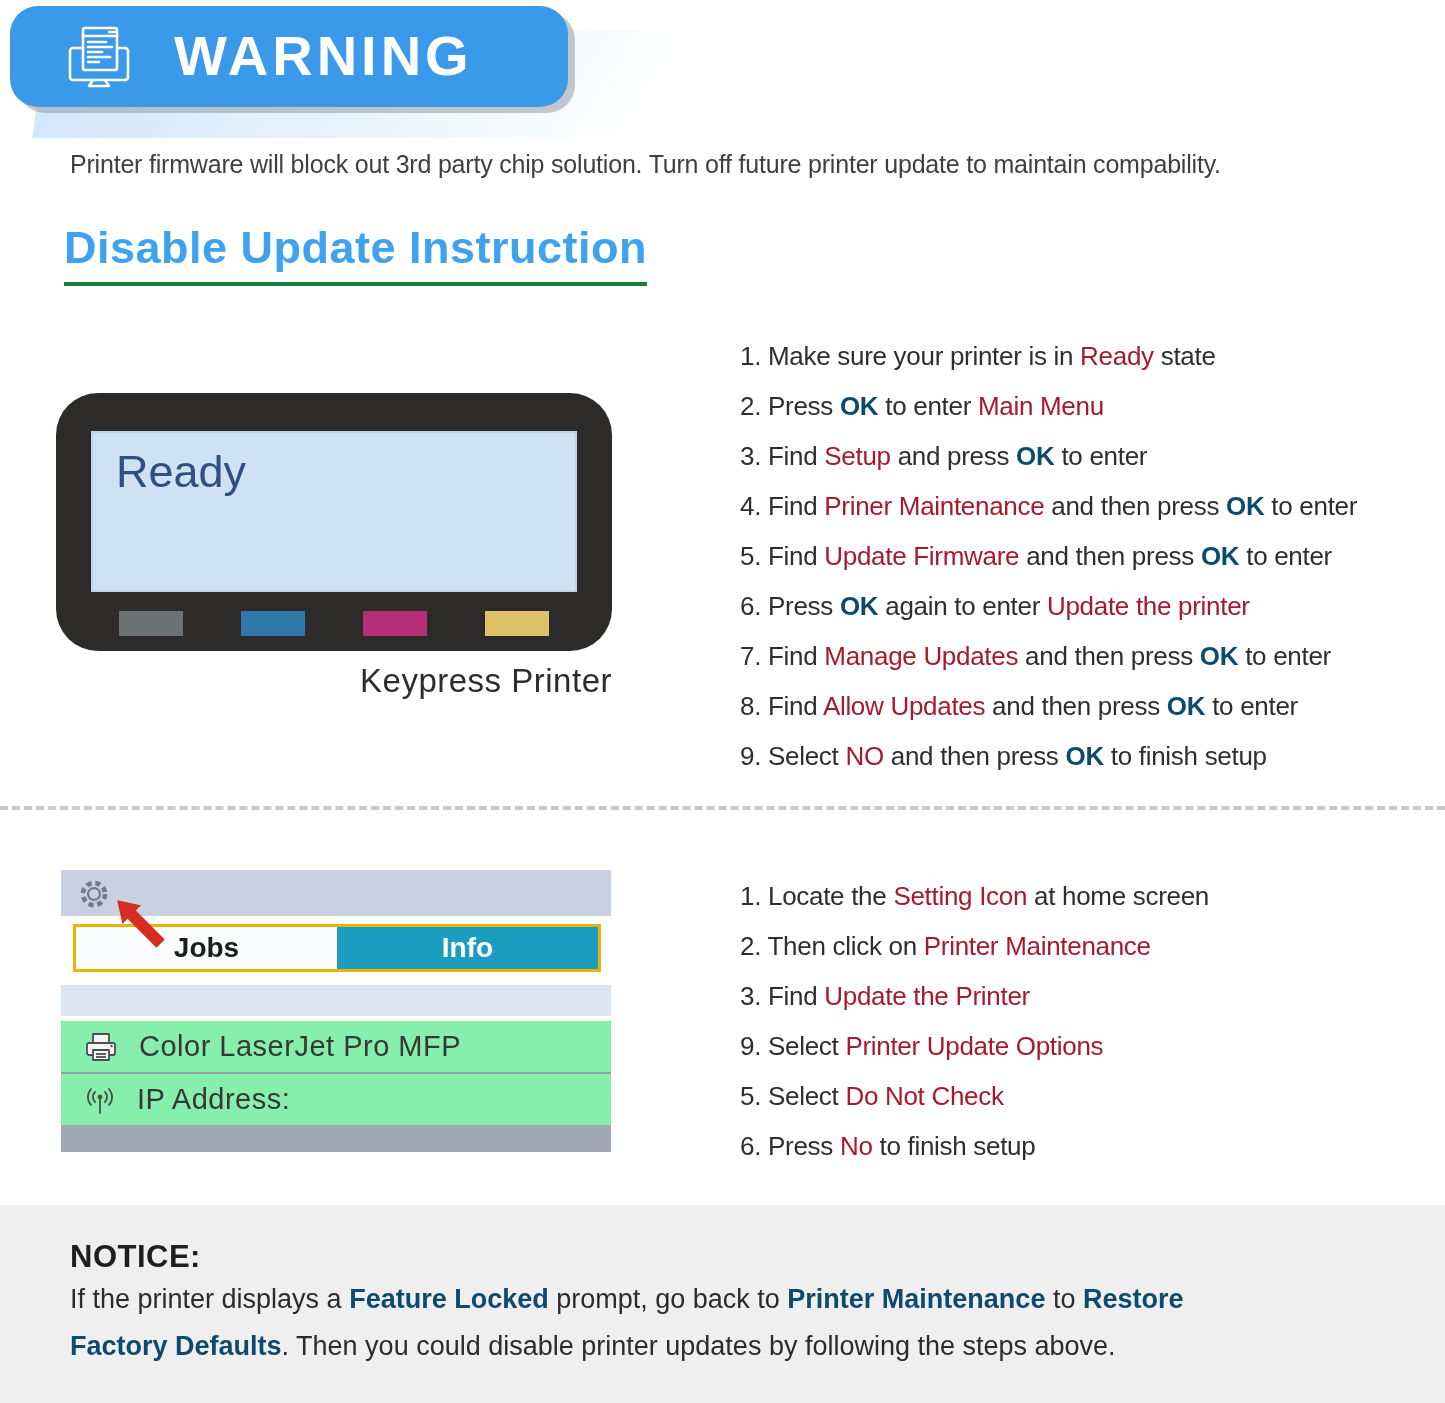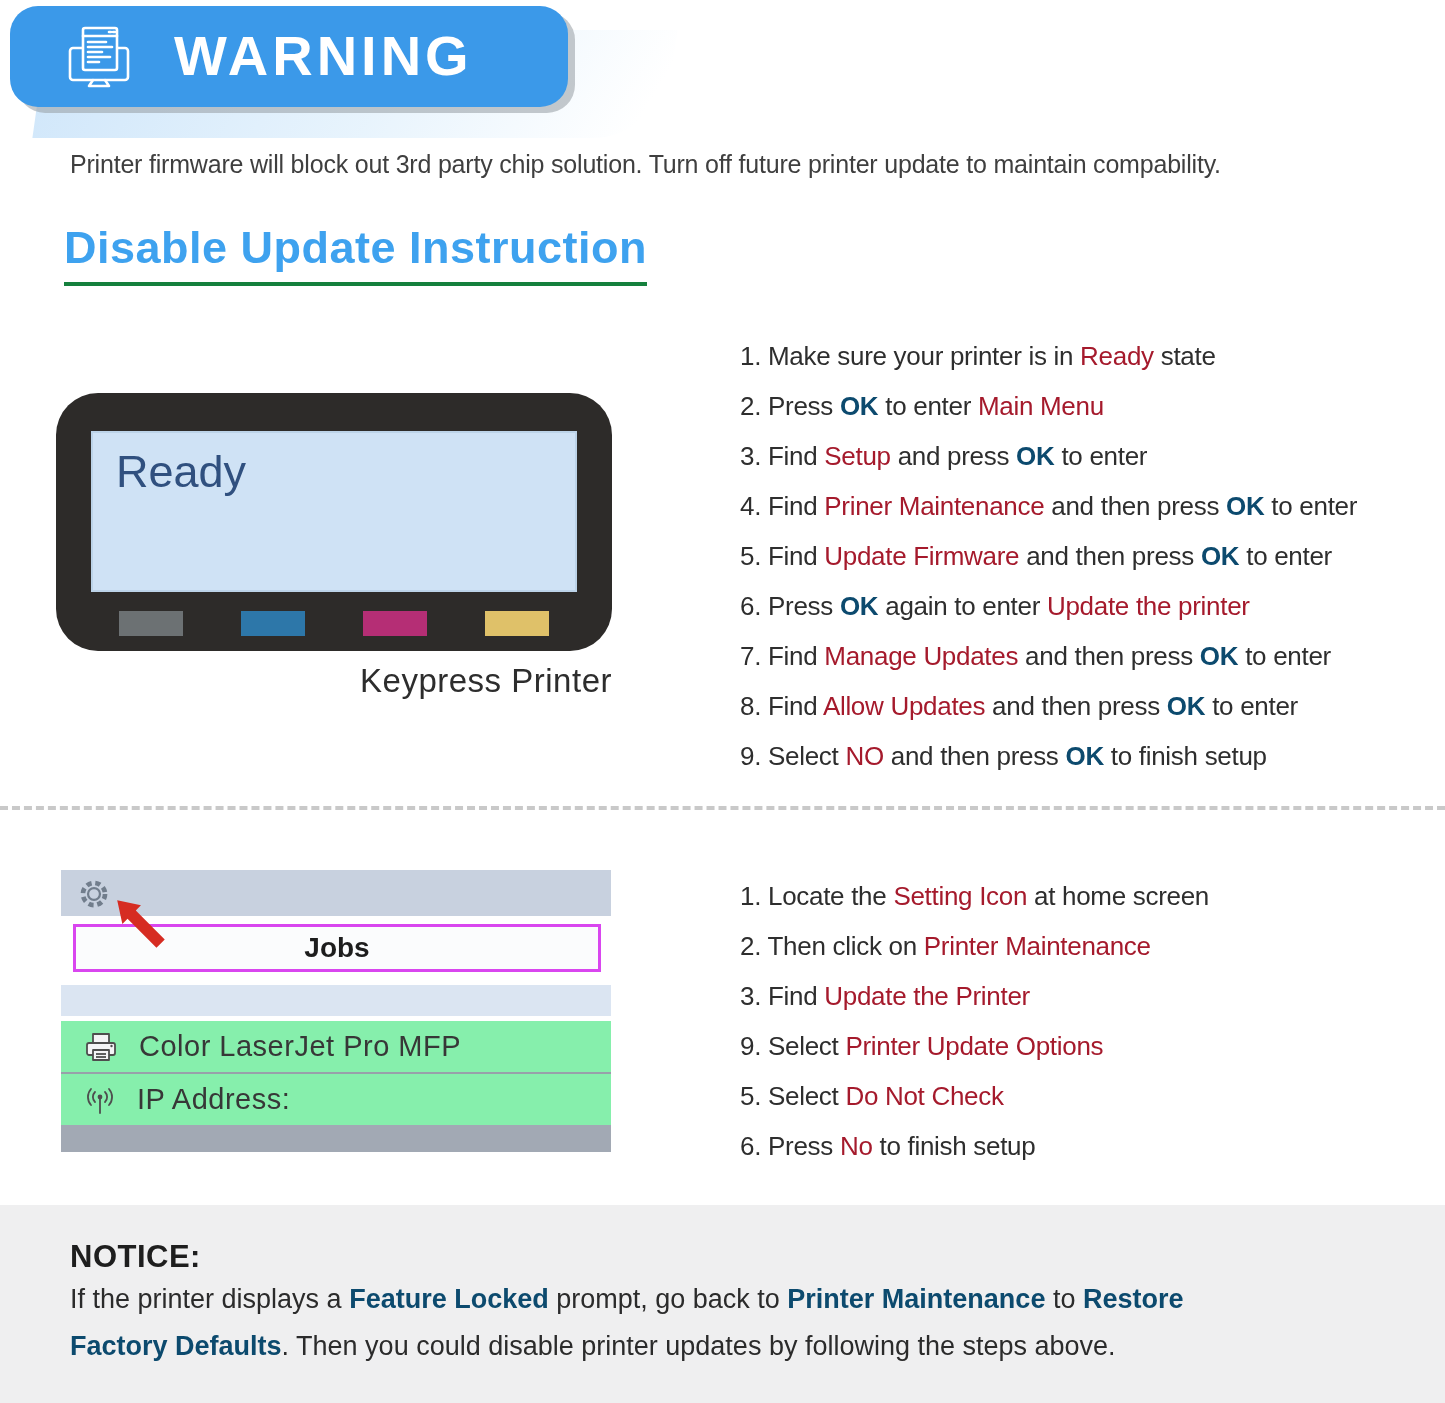--- a/index.html
+++ b/index.html
@@ -45,21 +45,21 @@
   .seg-b { font-weight:bold; color:#0c4a6e; }
 
   
   .divider { position:absolute; left:0; top:806px; width:1445px; border-top:4px dashed #c9c9c9; }
 
   
   .touch { position:absolute; left:61px; top:870px; width:550px; height:282px; }
   .tp-header { position:relative; height:46px; background:#c8d1df; }
   .gear { position:absolute; left:16px; top:7px; }
   .red-arrow { position:absolute; left:50px; top:24px; z-index:3; }
-  .tp-tabs { margin:8px 10px 0 12px; height:48px; border:3px solid #d946ef; display:flex; background:#fbfcfd; }
+  .tp-tabs { margin:8px 10px 0 12px; height:48px; border:3px solid #eab308; display:flex; background:#fbfcfd; }
   .tab { flex:1; text-align:center; font-size:28px; font-weight:bold; line-height:42px; }
   .tab-jobs { color:#1d1d1d; background:#fbfcfd; }
   .tab-info { color:#ffffff; background:#1a9dbe; }
   .tp-bluerow { margin-top:13px; height:31px; background:#dbe5f2; }
   .tp-list { margin-top:5px; background:#86efac; }
   .tp-row { height:51px; display:flex; align-items:center; padding-left:22px; }
   .tp-row .row-icon { flex:0 0 auto; margin-right:20px; }
   .tp-row .row-label { font-size:29px; color:#373737; letter-spacing:0.5px; }
   .tp-divider { height:2px; background:#98a0aa; }
   .tp-bottom { height:27px; background:#a2a9b4; }
@@ -134,20 +134,21 @@
           <circle cx="20" cy="20" r="7" stroke-width="2.6"></circle>
           <circle cx="20" cy="20" r="13" stroke-width="5.5" stroke-dasharray="6 4.4"></circle>
         </g>
       </svg>
     </div>
     <svg class="red-arrow" width="62" height="62" viewBox="0 0 60 60">
       <polygon points="6,6 29,11 24,16 52,44 44,52 16,24 11,29" fill="#d62c22"></polygon>
     </svg>
     <div class="tp-tabs">
       <div class="tab tab-jobs">Jobs</div>
+      <div class="tab tab-info">Info</div>
     </div>
     <div class="tp-bluerow"></div>
     <div class="tp-list">
       <div class="tp-row">
         <svg class="row-icon" width="36" height="32" viewBox="0 0 36 32">
           <g fill="none" stroke="#4e4e4e" stroke-width="1.8" stroke-linejoin="round">
             <rect x="10" y="3" width="16" height="9" fill="#f4f4f6"></rect>
             <rect x="4" y="12" width="28" height="12" rx="2" fill="#f4f4f6"></rect>
             <rect x="10" y="19" width="16" height="10" fill="#f4f4f6"></rect>
             <line x1="13" y1="23" x2="23" y2="23"></line>

